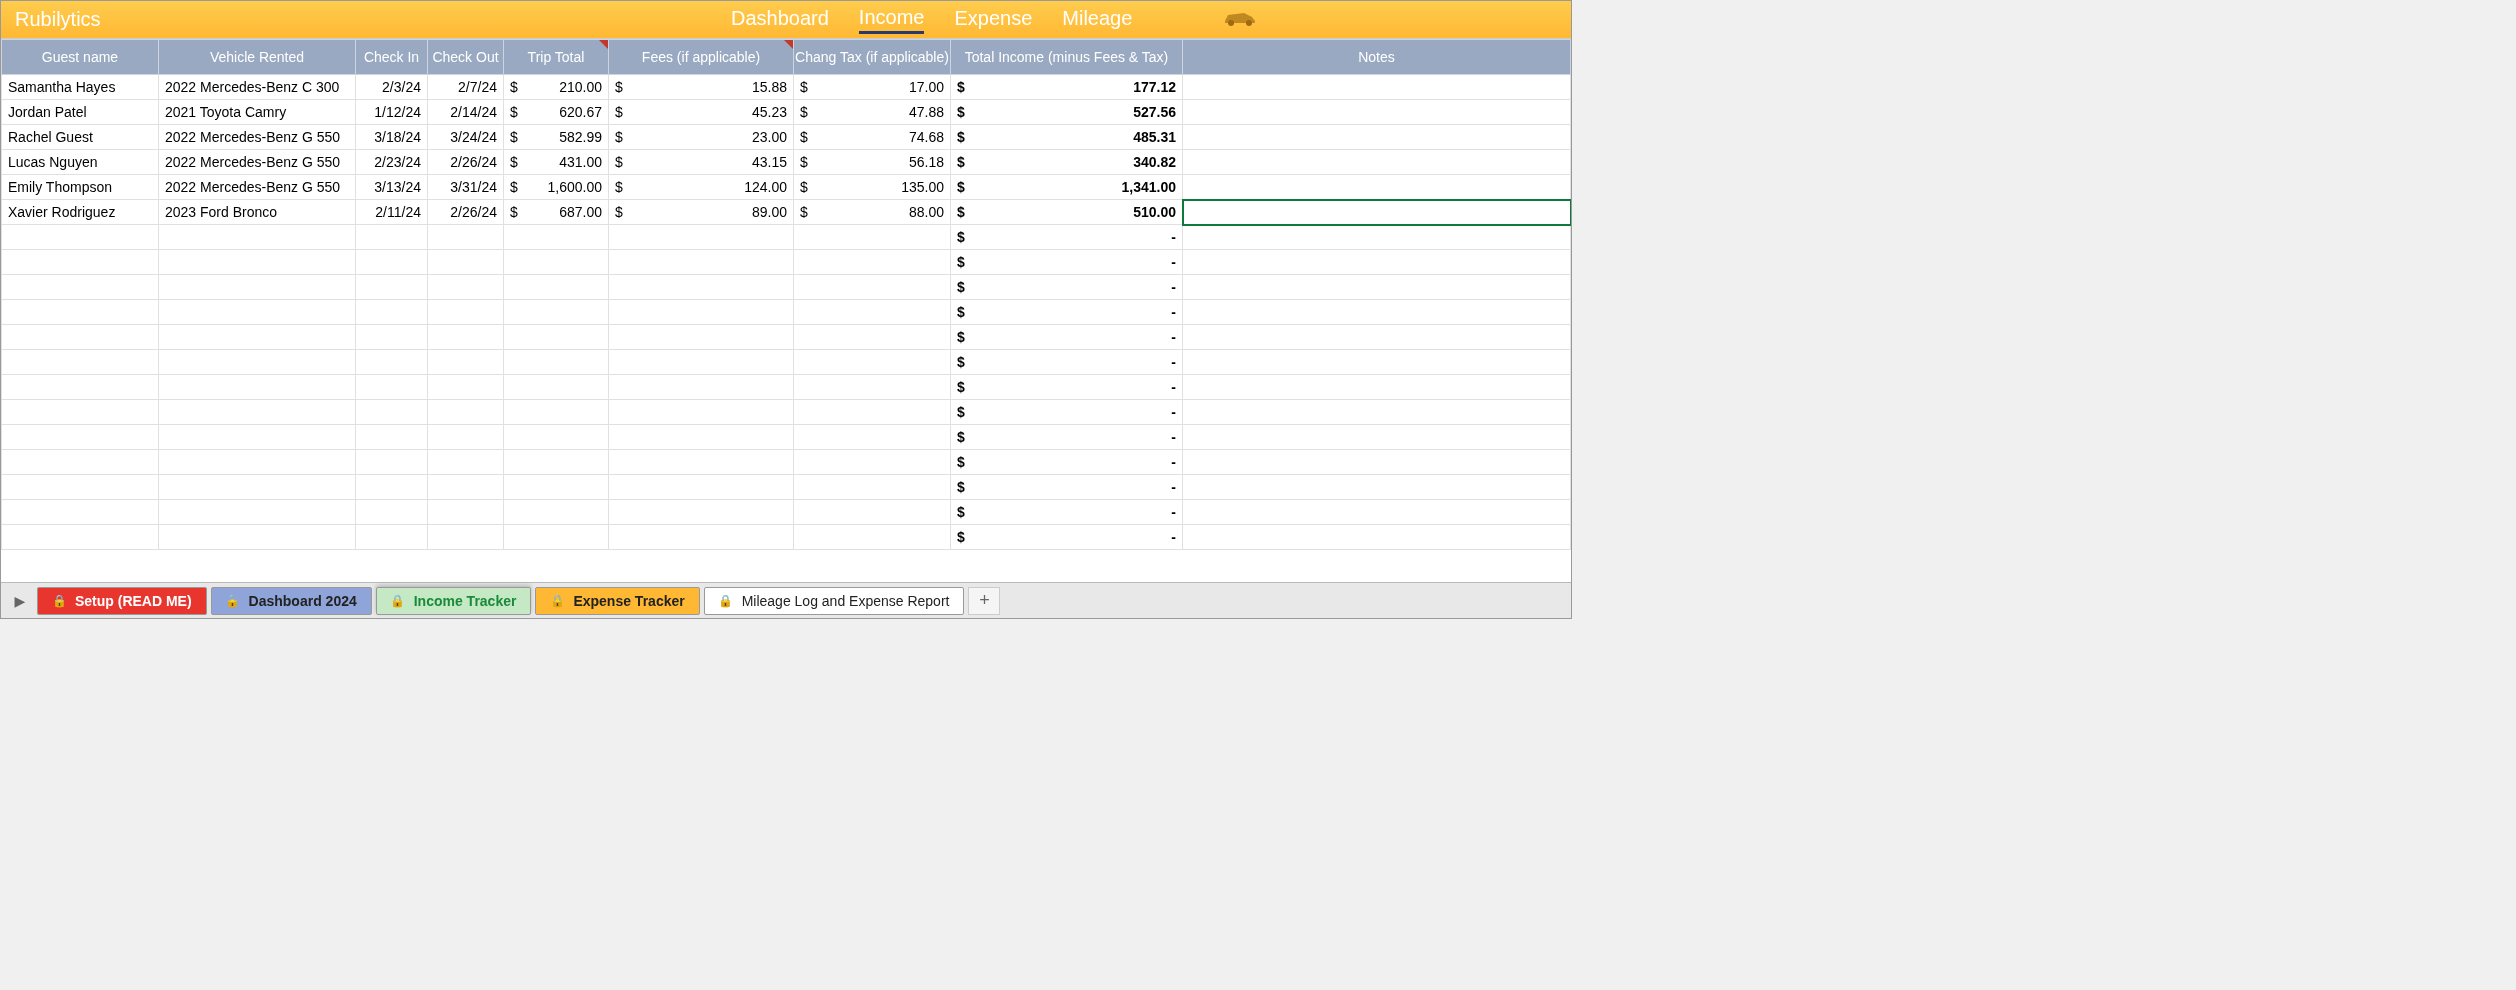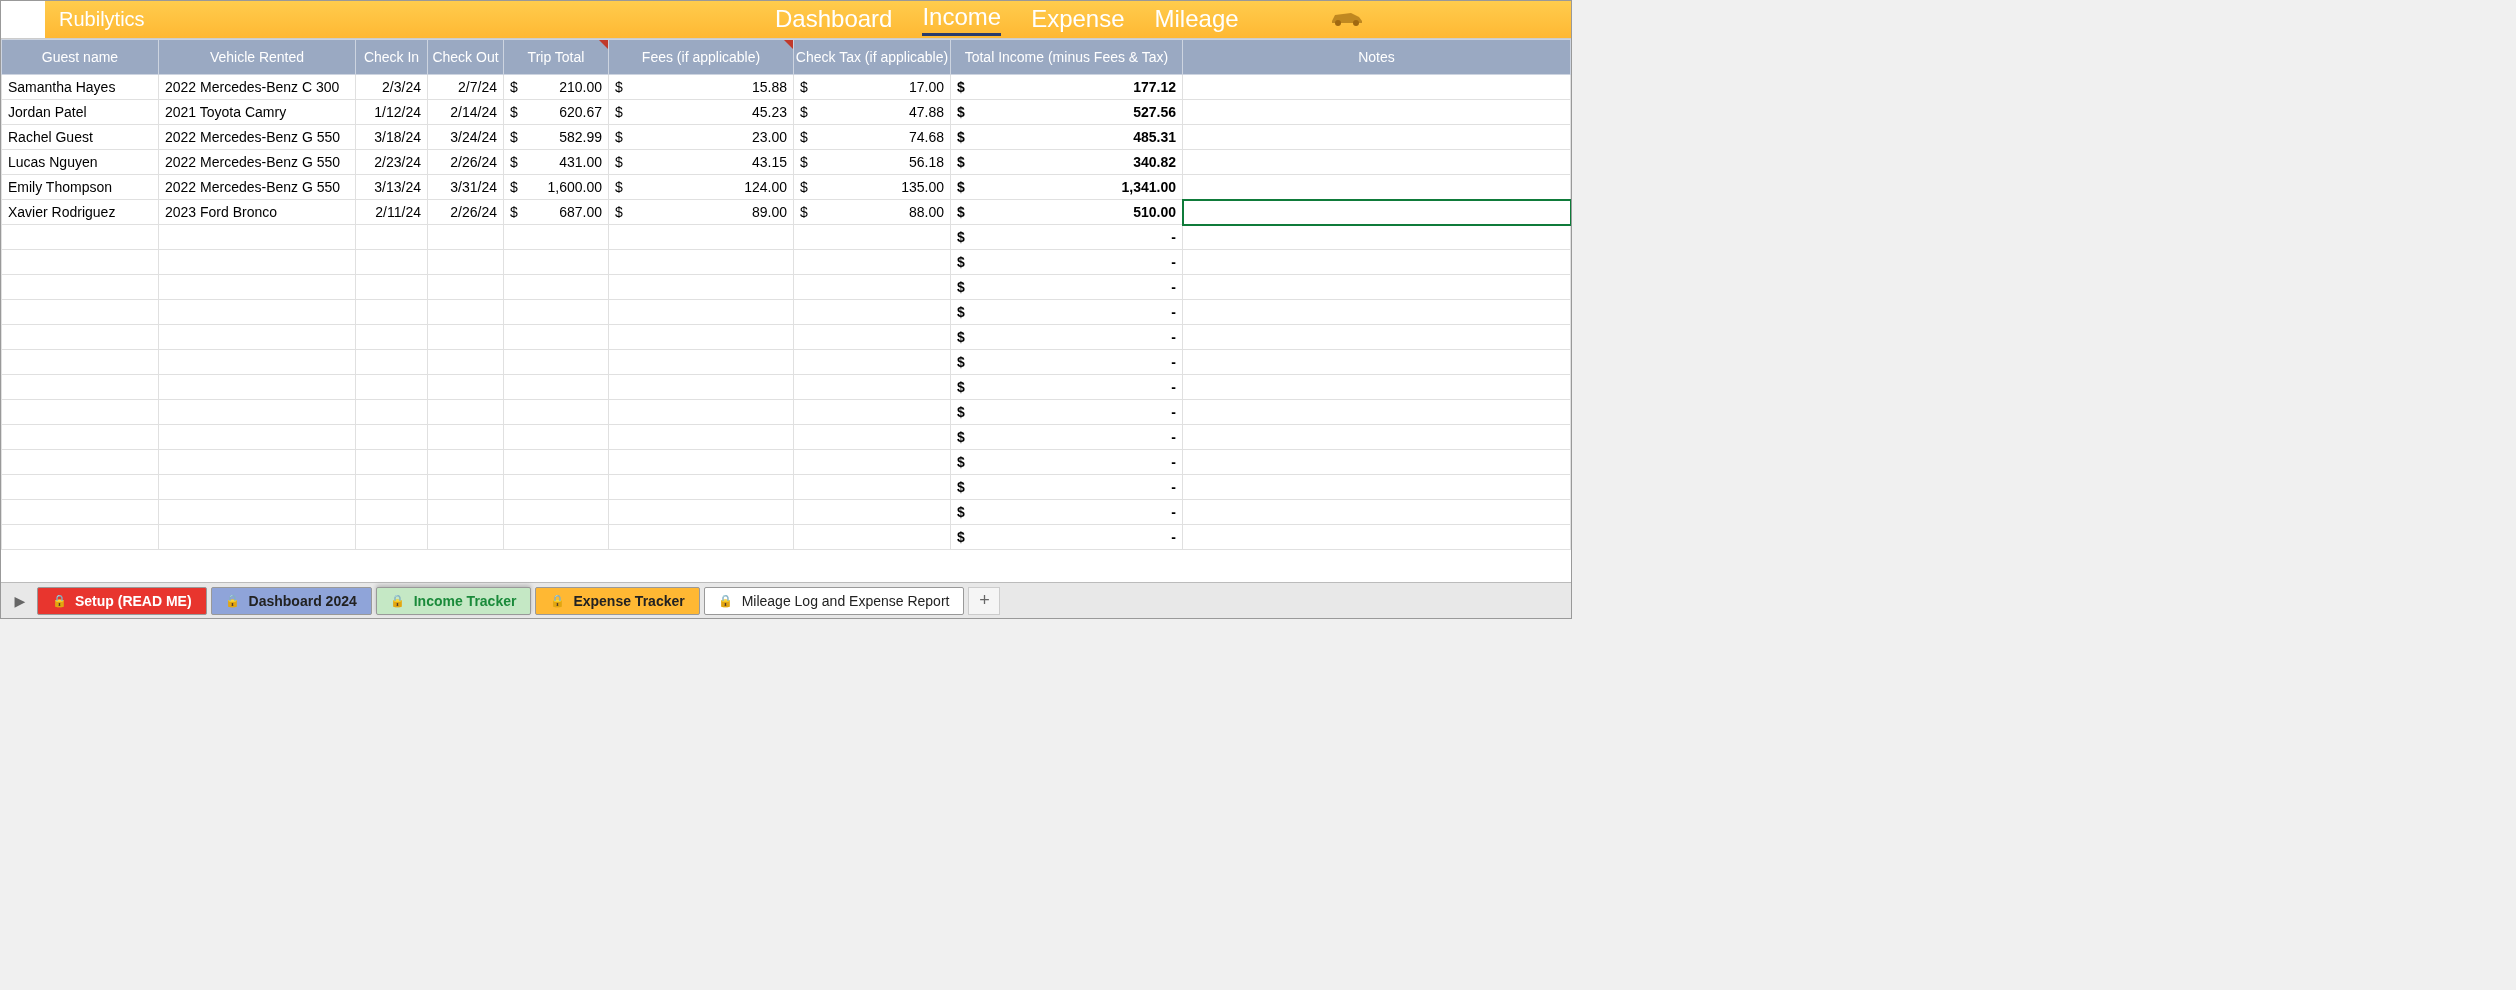--- a/index.html
+++ b/index.html
@@ -19,37 +19,36 @@
   }
   .header {
     height: 37px;
     background: linear-gradient(to bottom, #ffcc4d, #ffb833);
     display: flex;
     align-items: center;
     padding: 0 14px;
     color: white;
     font-size: 19px;
     position: relative;
-    margin-left: 44px;
   }
   .app-title {
     font-weight: 400;
     font-size: 20px;
   }
   .nav-tabs {
     position: absolute;
     left: 730px;
     display: flex;
     gap: 30px;
     align-items: center;
     height: 100%;
   }
   .nav-tab {
     color: white;
-    font-size: 24px;
+    font-size: 20px;
     cursor: pointer;
     padding-bottom: 2px;
   }
   .nav-tab.active {
     border-bottom: 3px solid #2a3b6b;
   }
   .car-icon {
     margin-left: 60px;
     font-size: 22px;
     color: #c08820;
@@ -196,21 +195,21 @@
           <col class="col-notes">
       </colgroup>
       <thead>
         <tr>
           <th>Guest name</th>
           <th>Vehicle Rented</th>
           <th>Check In</th>
           <th>Check Out</th>
           <th><span>Trip Total</span><span class="corner"></span></th>
           <th><span>Fees (if applicable)</span><span class="corner"></span></th>
-          <th>Check Tax (if applicable)</th>
+          <th>Chang Tax (if applicable)</th>
           <th>Total Income (minus Fees &amp; Tax)</th>
           <th>Notes</th>
         </tr>
       </thead>
       <tbody id="tbody">
           <tr>
     <td>Samantha Hayes</td>
     <td>2022 Mercedes-Benz C 300</td>
     <td class="col-checkin">2/3/24</td>
     <td class="col-checkout">2/7/24</td>

